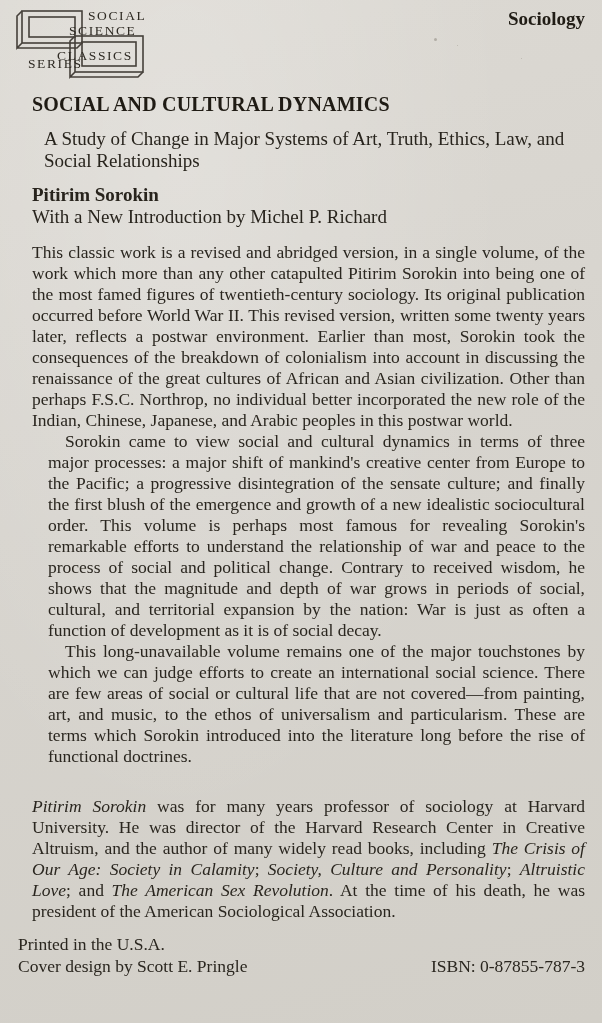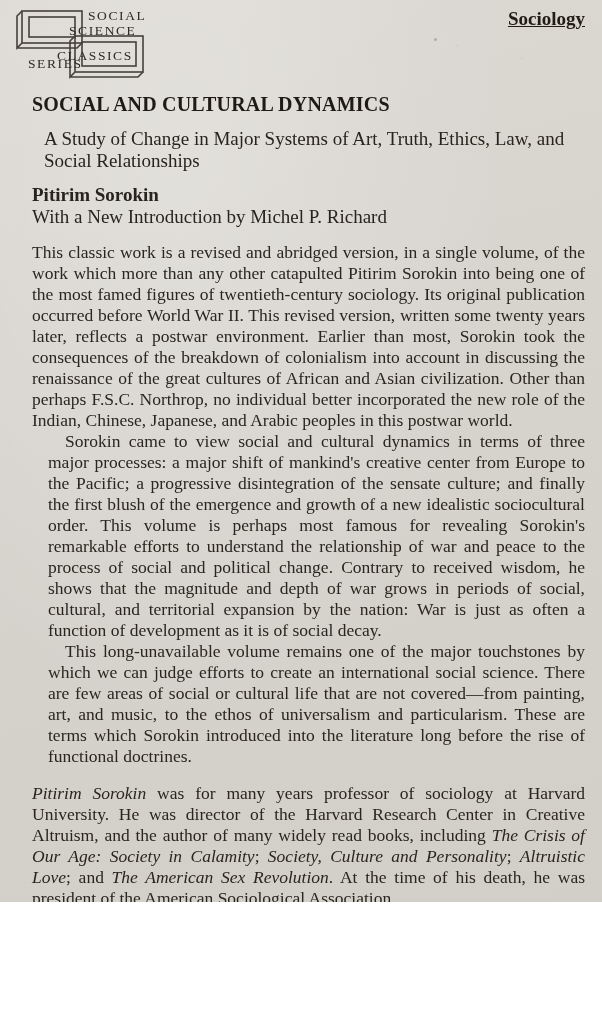--- a/index.html
+++ b/index.html
@@ -1,18 +1,18 @@
 <!DOCTYPE html>
 <html lang="en"><head>
 <meta charset="utf-8">
 <style>
   html,body{margin:0;padding:0;}
   .page{
     position:relative;
-    width:602px;height:902px;
+    width:602px;height:1023px;
     overflow:hidden;
     background:
       radial-gradient(ellipse at 30% 15%, rgba(255,255,255,0.22), rgba(255,255,255,0) 55%),
       linear-gradient(165deg,#dcd9d3 0%,#d7d4ce 45%,#d2cfc8 100%);
     font-family:"Liberation Serif","DejaVu Serif",serif;
     color:#28241d;
   }
   
   .logo{position:absolute;left:14px;top:6px;width:160px;height:86px;}
   .logo svg{position:absolute;left:0;top:0;}
@@ -21,40 +21,40 @@
     font-size:13.5px;letter-spacing:1.6px;
     color:#2e2a23;white-space:nowrap;
   }
   .w1{left:74px;top:2px;}
   .w2{left:55px;top:17px;}
   .w3{left:43px;top:42px;}
   .w4{left:14px;top:50px;}
   
   .category{
     position:absolute;top:8px;right:17px;
-    font-weight:bold;font-size:19px;color:#211d16;text-decoration:underline;
+    font-weight:bold;font-size:19px;color:#211d16;
   }
   
   .content{
     position:absolute;left:32px;right:17px;top:92px;
     text-align:left;
   }
   .content h1{
     margin:0;font-size:20px;line-height:24px;font-weight:bold;
     color:#1f1b14;letter-spacing:0.2px;
   }
   .subtitle{margin:12px;font-size:19px;line-height:22px;}
   .author{margin:0;font-size:19px;line-height:22px;font-weight:bold;}
   .introby{margin:0 0 14px 0;font-size:19px;line-height:22px;}
   .bodyp{
     margin:0;font-size:17.5px;line-height:21px;
     text-align:justify;color:#2a261f;
   }
   .indent{text-indent:17px;margin-left:16px;}
-  .bio{margin-top:16px;}
+  .bio{margin-top:29px;}
   .bio2{margin-top:0;}
   .bodyp i{font-style:italic;}
   
   .footer{
     position:absolute;left:18px;right:17px;top:934px;
     font-size:17.5px;line-height:21.5px;color:#2a261f;
   }
   .footer .row{display:flex;justify-content:space-between;}
   
   .speckle{

